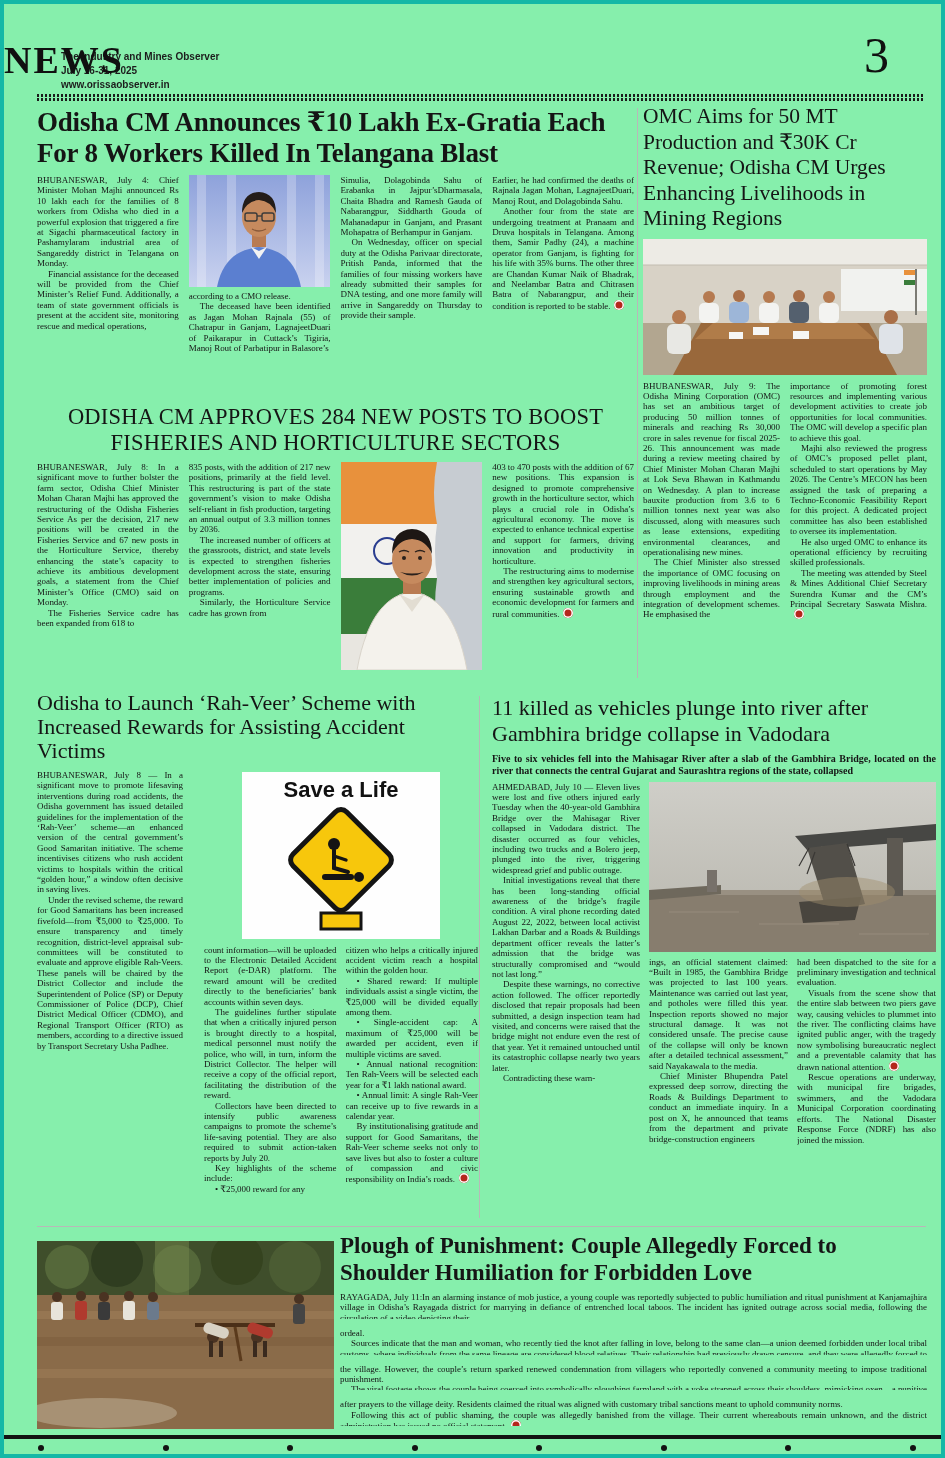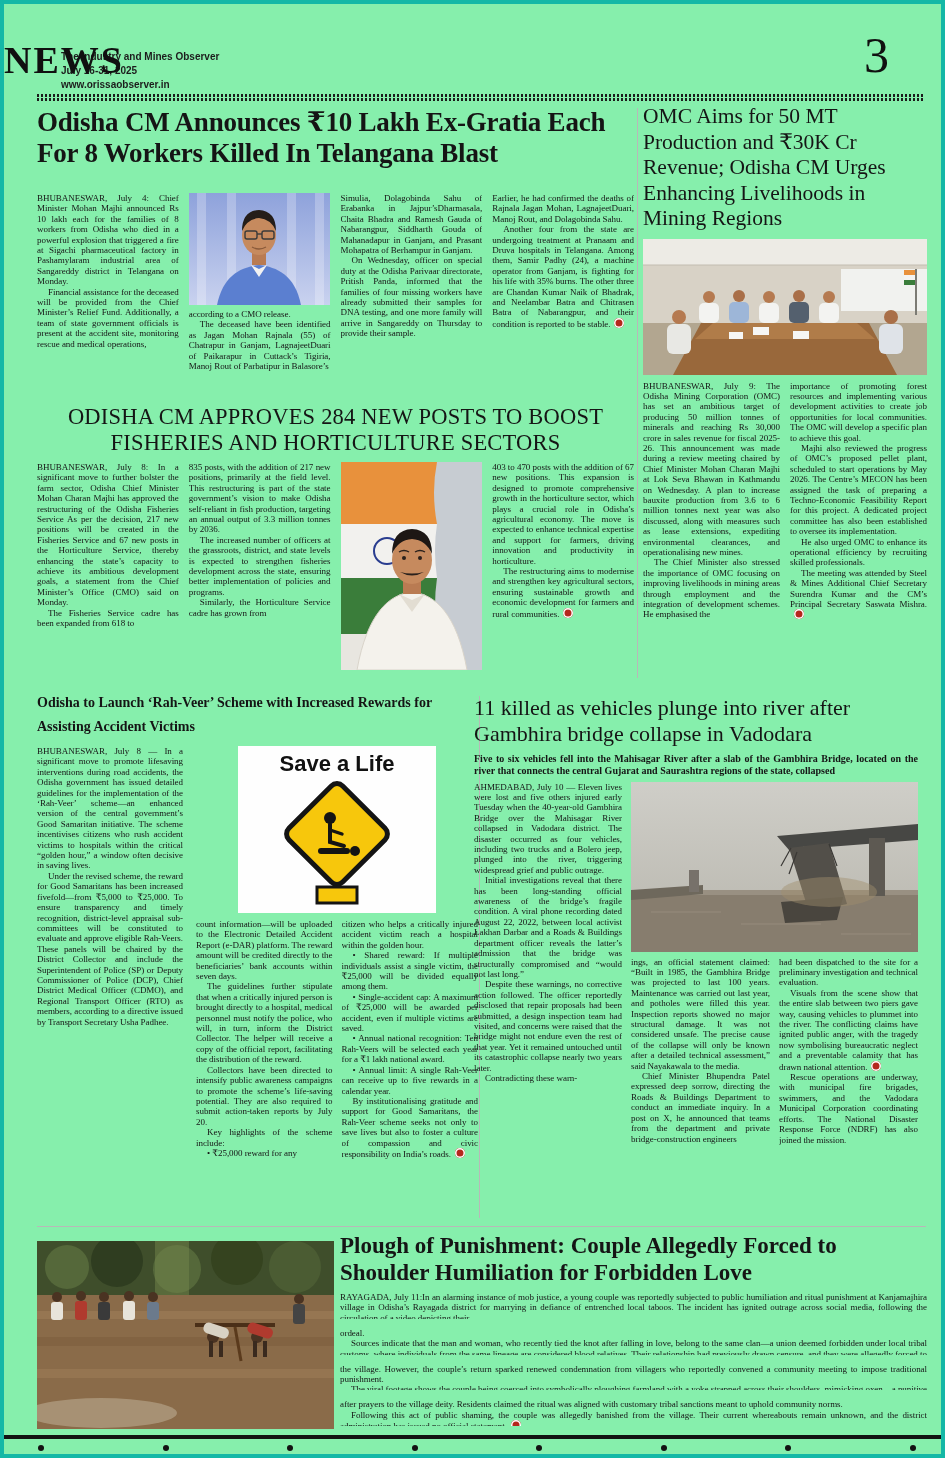--- a/index.html
+++ b/index.html
@@ -24,45 +24,45 @@
   .col{flex:1 1 0;overflow:hidden;text-align:justify;font-size:9px;line-height:10.4px;letter-spacing:-0.05px;}
   .col p{margin:0;}
   p.ind{text-indent:11px;}
   .stamp{display:inline-block;width:10px;height:10px;border-radius:50%;background:#b5271d;
          box-shadow:inset 0 0 0 1.5px #fff,inset 0 0 0 3px #b5271d;vertical-align:-1px;margin-left:4px;}
   figure svg{display:block;}
 
   
   .a-ex{position:absolute;left:33px;top:103px;width:597px;}
   .a-ex h2{font-size:27px;line-height:31px;font-weight:700;letter-spacing:-0.2px;}
-  .a-ex .cols{margin-top:24px;height:222px;}
+  .a-ex .cols{margin-top:6px;height:222px;}
   .a-ex figure{margin-bottom:4px;}
 
   
   .a-fish{position:absolute;left:33px;top:400px;width:597px;}
   .a-fish h2{font-size:22.5px;line-height:25.5px;font-weight:400;text-align:center;letter-spacing:0.2px;}
   .a-fish .cols{margin-top:7px;height:222px;}
 
   
   .a-omc{position:absolute;left:639px;top:100px;width:284px;}
   .a-omc h2{font-size:21.5px;line-height:25.5px;font-weight:400;}
   .a-omc figure{margin-top:7px;}
   .a-omc .cols{margin-top:6px;height:334px;}
 
   
   .a-rah{position:absolute;left:33px;top:687px;width:441px;}
-  .a-rah h2{font-size:14px;line-height:24px;font-weight:700;}
-  .rah-body{display:flex;gap:13px;margin-top:7px;}
+  .a-rah h2{font-size:22px;line-height:24px;font-weight:400;}
+  .rah-body{display:flex;gap:21px;margin-top:7px;align-items:center;}
   .rah-c1{width:146px;flex:0 0 146px;height:478px;}
   .rah-right{flex:1 1 0;}
   .rah-right figure{display:flex;justify-content:center;}
   .rah-right .cols{margin-top:6px;height:302px;gap:9px;}
 
   
-  .a-gam{position:absolute;left:470px;top:691px;width:444px;}
+  .a-gam{position:absolute;left:488px;top:691px;width:444px;}
   .a-gam h2{font-size:22px;line-height:26px;font-weight:400;}
   .standfirst{margin-top:6px;font-weight:700;font-size:10px;line-height:11.8px;text-align:justify;}
   .gam-body{display:flex;gap:9px;margin-top:5px;}
   .gam-c1{width:148px;flex:0 0 148px;height:422px;}
   .gam-right{flex:1 1 0;}
   .gam-right .cols{margin-top:5px;height:248px;gap:9px;}
 
   
   .a-plo{position:absolute;left:33px;top:1228px;width:890px;height:198px;}
   .plo-photo{position:absolute;left:0;top:9px;}

